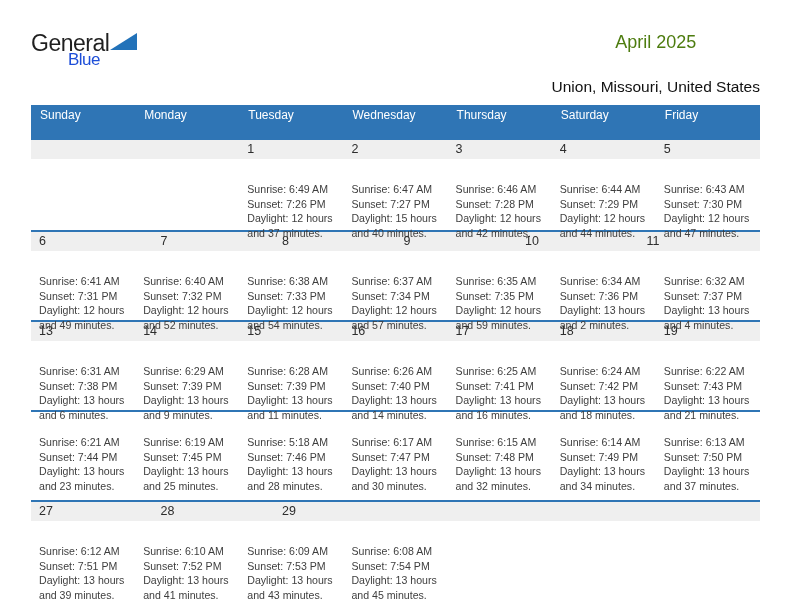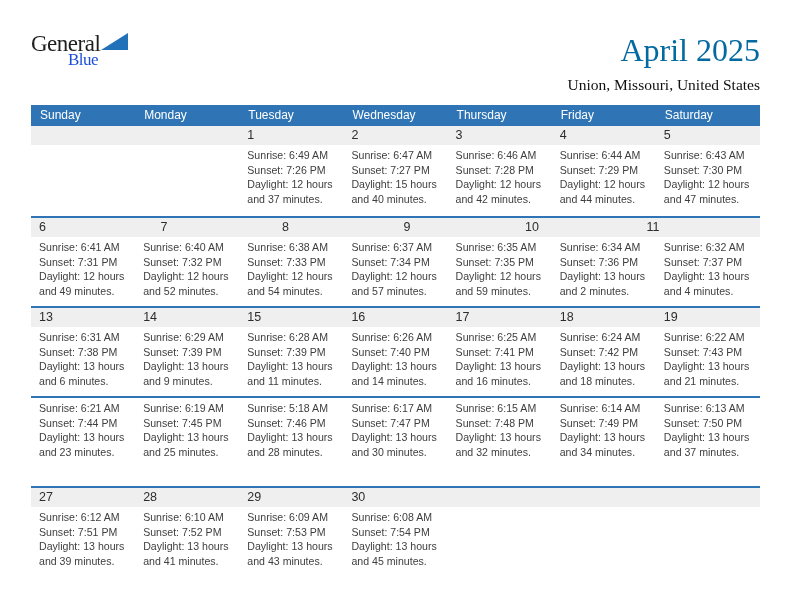--- a/index.html
+++ b/index.html
@@ -5,40 +5,40 @@
   html,body{margin:0;padding:0;}
   body{
     width:792px;height:612px;
     background:#ffffff;
     font-family:"Liberation Sans",sans-serif;
     -webkit-font-smoothing:antialiased;
   }
   .page{position:relative;width:792px;height:612px;overflow:hidden;background:#fff;}
 
   
-  .topbar{position:absolute;left:31px;right:32px;top:32px;display:flex;justify-content:space-between;align-items:flex-start;font-family:Liberation Serif, serif;}
+  .topbar{position:absolute;left:31px;right:32px;top:32px;display:flex;justify-content:space-between;align-items:flex-start;}
   .logo{line-height:1;}
   .logo-top{display:flex;align-items:flex-end;}
   .logo-general{font-size:23px;color:#1f1f1f;letter-spacing:-0.5px;}
   .logo-tri{margin-left:1px;margin-bottom:2px;display:inline-block;}
   .logo-blue{font-size:17px;color:#1d4ed8;letter-spacing:-0.5px;margin-left:37px;margin-top:-4px;}
   .titles{text-align:right;}
-  .title{font-size:32px;color:#0369a1;line-height:1.15;}
-  .subtitle{font-size:15.5px;color:#101010;margin-top:7px;}
+  .title{font-size:18px;color:#4d7c0f;line-height:1.15;text-align:center;}
+  .subtitle{font-size:15.5px;color:#101010;margin-top:25px;}
 
   
   .calendar{position:absolute;left:31px;top:105px;width:729px;}
-  .cal-header{display:flex;background:#2f75b5;height:21px;}
+  .cal-header{display:flex;background:#2f75b5;height:35px;}
   .hcell{flex:1;color:#ffffff;font-size:12px;line-height:21px;padding-left:9px;box-sizing:border-box;overflow:hidden;white-space:nowrap;}
   .week{height:90px;box-sizing:border-box;}
   .week + .week{border-top:2px solid #2f75b5;height:90px;}
   .numbers-row{display:flex;background:#efefef;height:19px;}
   .num-cell{flex:1;font-size:12.5px;line-height:19px;padding-left:8px;color:#2d2d2d;box-sizing:border-box;}
   .details-row{display:flex;align-items:flex-start;}
-  .detail-cell{flex:1;padding:3px 9px 0 8px;box-sizing:border-box;min-width:0;}
+  .detail-cell{flex:1;padding:3px 9px 0 8px;box-sizing:border-box;min-width:0;margin-top:20px;}
   .line{font-size:10.6px;line-height:14.7px;color:#3e3e3e;}
 </style>
 </head>
 <body>
 
 <div class="page">
 
   <div class="topbar">
     <div class="logo">
       <div class="logo-top">
@@ -57,22 +57,22 @@
     </div>
   </div>
 
   <div class="calendar">
     <div class="cal-header">
         <div class="hcell">Sunday</div>
         <div class="hcell">Monday</div>
         <div class="hcell">Tuesday</div>
         <div class="hcell">Wednesday</div>
         <div class="hcell">Thursday</div>
+        <div class="hcell">Saturday</div>
         <div class="hcell">Friday</div>
-        <div class="hcell">Saturday</div>
       </div>
     <div>
         <div class="week">
           <div class="numbers-row">
             <div class="num-cell"></div>
             <div class="num-cell"></div>
             <div class="num-cell">1</div>
             <div class="num-cell">2</div>
             <div class="num-cell">3</div>
             <div class="num-cell">4</div>
@@ -240,21 +240,20 @@
               <div class="line">Sunset: 7:50 PM</div>
               <div class="line">Daylight: 13 hours and 37 minutes.</div>
             </div>
           </div>
         </div>
         <div class="week">
           <div class="numbers-row">
             <div class="num-cell">27</div>
             <div class="num-cell">28</div>
             <div class="num-cell">29</div>
-            <div class="num-cell">30</div>
             <div class="num-cell"></div>
             <div class="num-cell"></div>
             <div class="num-cell"></div>
           </div>
           <div class="details-row">
             <div class="detail-cell">
               <div class="line">Sunrise: 6:12 AM</div>
               <div class="line">Sunset: 7:51 PM</div>
               <div class="line">Daylight: 13 hours and 39 minutes.</div>
             </div>

